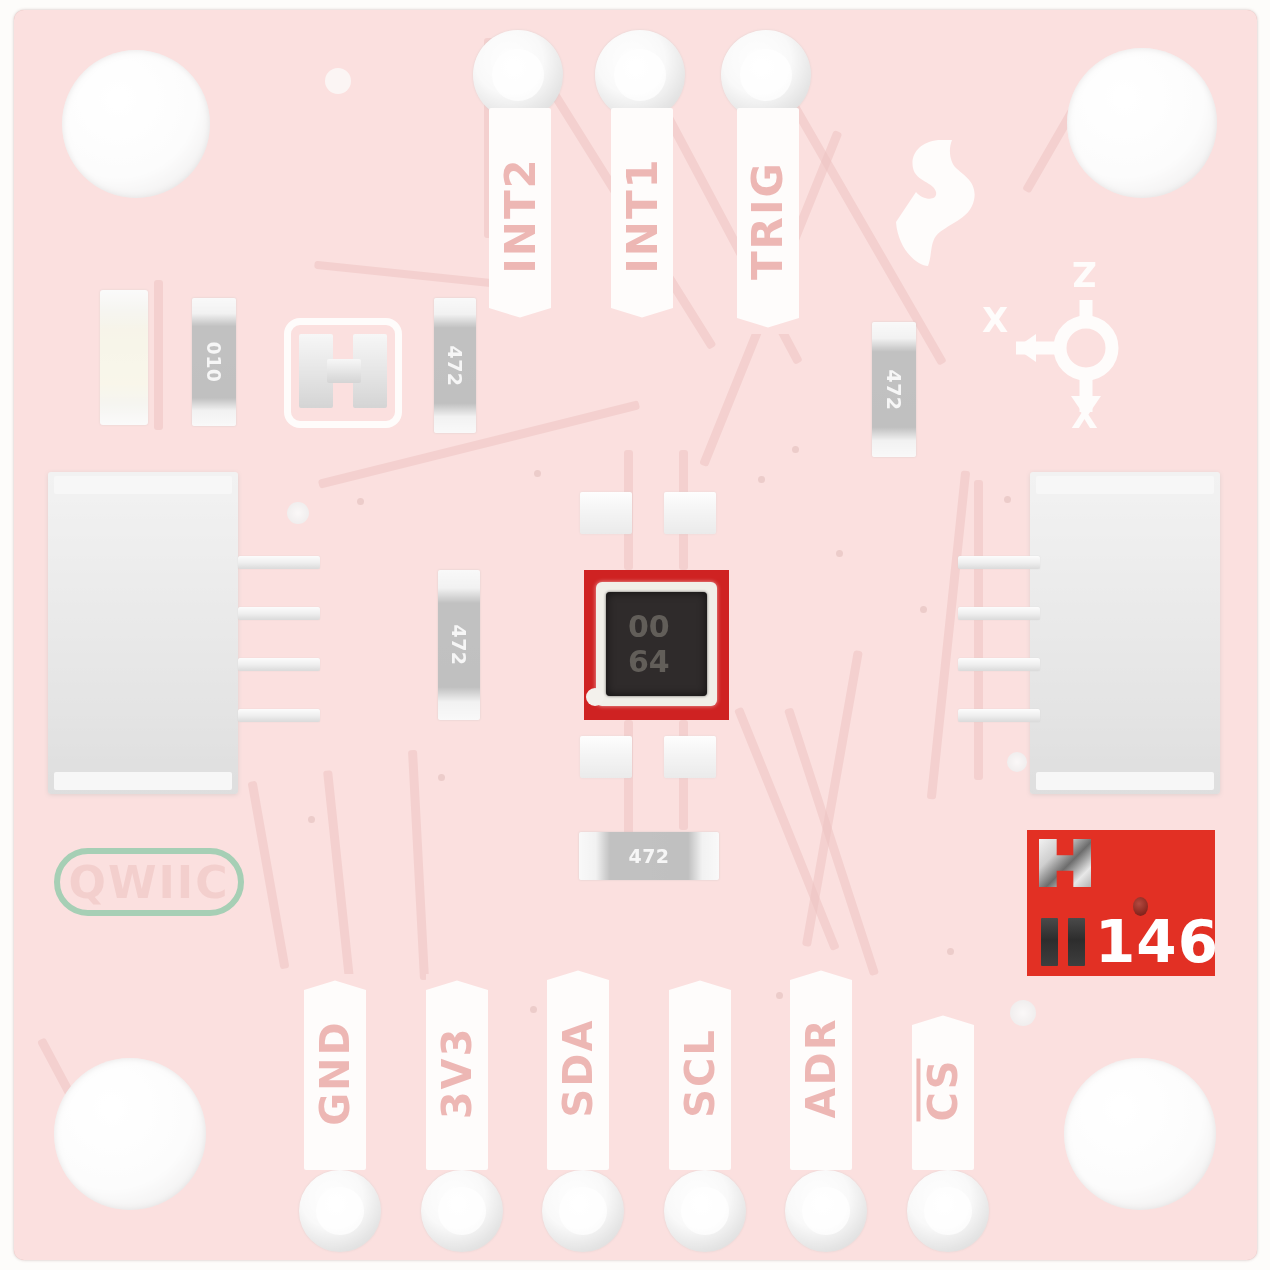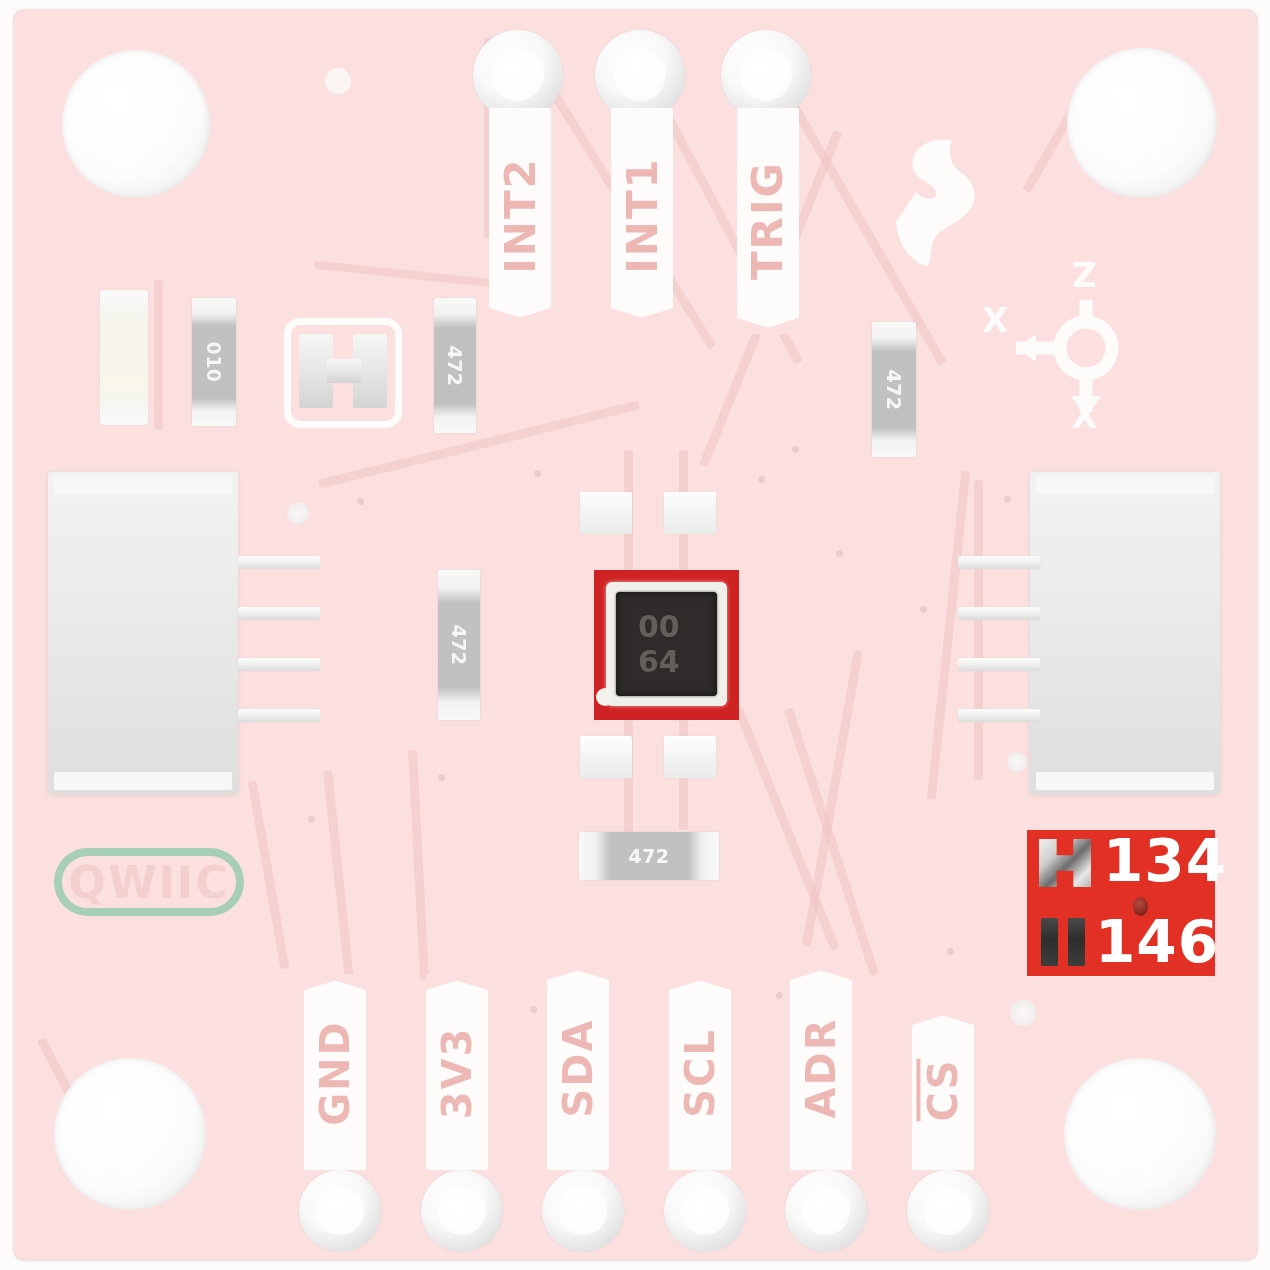--- a/index.html
+++ b/index.html
@@ -148,21 +148,20 @@
     background: linear-gradient(180deg,#f6f6f6 0%,#d6d6d6 50%,#9f9f9f 100%);
     border-radius: 2px;
     box-shadow: 0 0 1px rgba(70,70,70,.6);
   }
 
   
   #ic-highlight {
     position:absolute;
     background:#cf2222;
     z-index: 70;
-    margin-left: 10px;
   }
   #ic-chip {
     position:absolute;
     background:#2f2b2b;
     border-radius:4px;
     box-shadow: inset 0 0 10px rgba(0,0,0,.65), 0 0 3px rgba(0,0,0,.6);
     overflow:hidden;
   }
   #ic-solder {
     position:absolute;
@@ -224,21 +223,21 @@
     position:absolute;
     color:#fdf6f4;
     font-family:"DejaVu Sans", sans-serif;
     font-weight:bold;
     letter-spacing:5px;
   }
 
   
   #qwiic-logo {
     position:absolute;
-    border: 8px solid #15803d;
+    border: 6px solid #15803d;
     border-radius: 38px;
     box-sizing:border-box;
     display:flex;
     align-items:center;
     justify-content:center;
   }
   #qwiic-text {
     color:#e0817c;
     font-family:"DejaVu Sans", sans-serif;
     font-weight:bold;
@@ -457,21 +456,20 @@
         <span class="icmark" style="left:22px; top:17px; font-size:30px;">00</span>
         <span class="icmark" style="left:22px; top:52px; font-size:30px;">64</span>
       </div>
       <div style="position:absolute; left:2px; bottom:14px; width:18px; height:18px; border-radius:50%; background:#f3f1ec;"></div>
     </div>
 
     <div id="jumper-highlight" class="vivid" style="left:1013px; top:820px; width:188px; height:146px;">
 
       <div class="jpad-closed" style="left:12px; top:9px; width:52px; height:48px;
            clip-path: polygon(0 0, 34% 0, 34% 34%, 66% 34%, 66% 0, 100% 0, 100% 100%, 66% 100%, 66% 66%, 34% 66%, 34% 100%, 0 100%);"></div>
-      <span class="jnum" style="left:76px; top:2px; font-size:58px;">134</span>
 
       <div class="jvia" style="left:106px; top:67px; width:15px; height:19px;"></div>
 
       <div class="jpad-open" style="left:14px; top:88px; width:17px; height:48px;"></div>
       <div class="jpad-open" style="left:41px; top:88px; width:17px; height:48px;"></div>
       <span class="jnum" style="left:68px; top:83px; font-size:58px;">146</span>
     </div>
 
   </div>
 </div>

